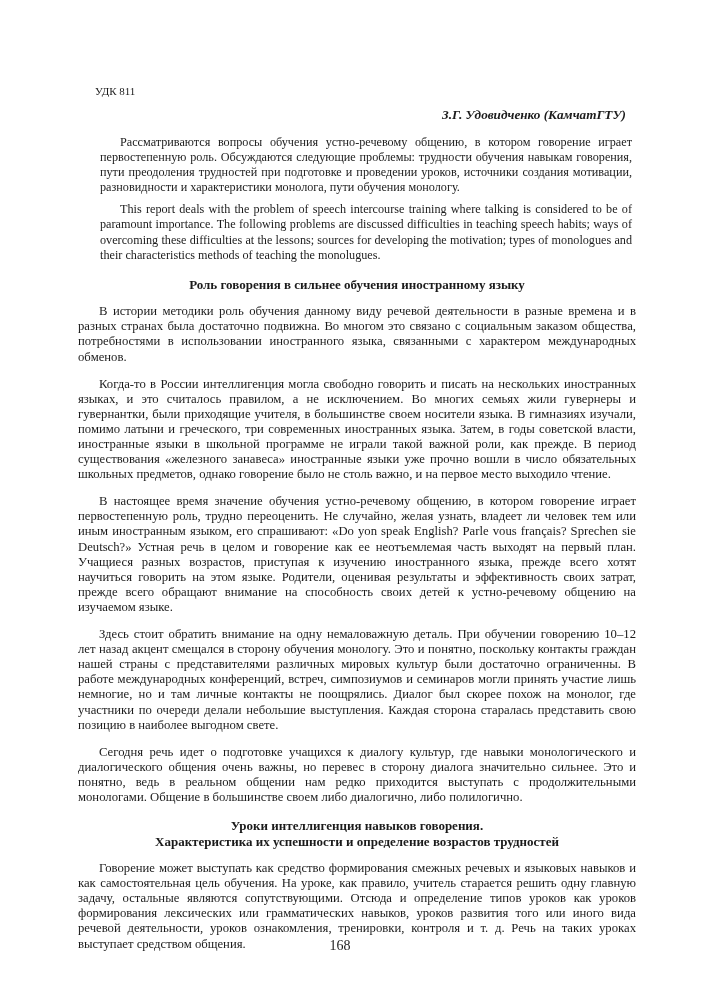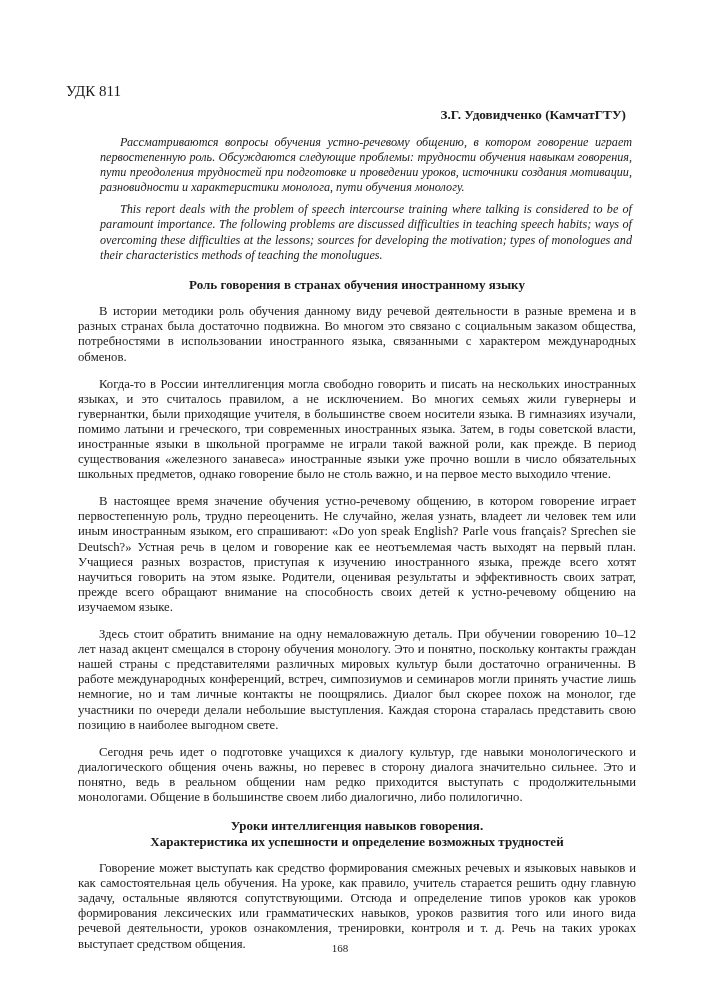--- a/index.html
+++ b/index.html
@@ -12,39 +12,40 @@
     width: 709px;
     height: 1004px;
     background: #ffffff;
     color: #1b1b1b;
     font-family: "Liberation Serif", "DejaVu Serif", serif;
     box-sizing: border-box;
     padding: 84px 61px 0 66px;
     overflow: hidden;
   }
   .udc {
-    font-size: 15px;
+    font-size: 11px;
     line-height: 15px;
+    margin-left: 29px;
   }
   .title {
     font-size: 13.6px;
     font-weight: bold;
     text-align: center;
     margin: 10px 0 0 0;
     line-height: 16px;
   }
   .author {
     font-size: 13.2px;
     font-weight: bold;
+    font-style: italic;
     text-align: right;
     margin: 8px 22px 0 0;
     line-height: 16px;
   }
   .abstract {
-    font-style: italic;
     font-size: 12.2px;
     line-height: 15.1px;
     text-align: justify;
     text-indent: 20px;
     margin: 12px 16px 0 34px;
   }
   .abstract.en {
     margin-top: 7px;
   }
   .section-heading {
@@ -65,48 +66,48 @@
     margin: 12px;
   }
   .inline-em {
   }
   .pagenum {
     position: absolute;
     bottom: 50px;
     left: 0;
     width: 680px;
     text-align: center;
-    font-size: 11px;
+    font-size: 14px;
   }
 </style>
 </head>
 <body>
 
 <div class="page">
 
   <div class="udc">УДК 811</div>
 
 
   <div class="author">З.Г. Удовидченко (КамчатГТУ)</div>
 
   <p class="abstract ru">Рассматриваются вопросы обучения устно-речевому общению, в котором говорение играет первостепенную роль. Обсуждаются следующие проблемы: трудности обучения навыкам говорения, пути преодоления трудностей при подготовке и проведении уроков, источники создания мотивации, разновидности и характеристики монолога, пути обучения монологу.</p>
 
   <p class="abstract en">This report deals with the problem of speech intercourse training where talking is considered to be of paramount importance. The following problems are discussed difficulties in teaching speech habits; ways of overcoming these difficulties at the lessons; sources for developing the motivation; types of monologues and their characteristics methods of teaching the monolugues.</p>
 
-  <h2 class="section-heading">Роль говорения в странах обучения иностранному языку</h2>
+  <h2 class="section-heading">Роль говорения в сильнее обучения иностранному языку</h2>
 
   <p class="body">В истории методики роль обучения данному виду речевой деятельности в разные времена и в разных странах была достаточно подвижна. Во многом это связано с социальным заказом общества, потребностями в использовании иностранного языка, связанными с характером международных обменов.</p>
 
   <p class="body">Когда-то в России интеллигенция могла свободно говорить и писать на нескольких иностранных языках, и это считалось правилом, а не исключением. Во многих семьях жили гувернеры и гувернантки, были приходящие учителя, в большинстве своем носители языка. В гимназиях изучали, помимо латыни и греческого, три современных иностранных языка. Затем, в годы советской власти, иностранные языки в школьной программе не играли такой важной роли, как прежде. В период существования «железного занавеса» иностранные языки уже прочно вошли в число обязательных школьных предметов, однако говорение было не столь важно, и на первое место выходило чтение.</p>
 
   <p class="body"><span>В настоящее время значение обучения устно-речевому общению, в котором говорение играет первостепенную роль, трудно переоценить. Не случайно, желая узнать, владеет ли человек тем или иным иностранным языком, его спрашивают: «Do yon speak English? Parle vous français? Sprechen sie Deutsch?» Устная речь в целом и говорение как ее неотъемлемая часть выходят на первый план. Учащиеся разных возрастов, приступая к изучению иностранного языка, прежде всего хотят научиться </span><span class="inline-em">говорить</span><span> на этом языке. Родители, оценивая результаты и эффективность своих затрат, прежде всего обращают внимание на способность своих детей к устно-речевому общению на изучаемом языке.</span></p>
 
   <p class="body">Здесь стоит обратить внимание на одну немаловажную деталь. При обучении говорению 10–12 лет назад акцент смещался в сторону обучения монологу. Это и понятно, поскольку контакты граждан нашей страны с представителями различных мировых культур были достаточно ограниченны. В работе международных конференций, встреч, симпозиумов и семинаров могли принять участие лишь немногие, но и там личные контакты не поощрялись. Диалог был скорее похож на монолог, где участники по очереди делали небольшие выступления. Каждая сторона старалась представить свою позицию в наиболее выгодном свете.</p>
 
   <p class="body">Сегодня речь идет о подготовке учащихся к диалогу культур, где навыки монологического и диалогического общения очень важны, но перевес в сторону диалога значительно сильнее. Это и понятно, ведь в реальном общении нам редко приходится выступать с продолжительными монологами. Общение в большинстве своем либо диалогично, либо полилогично.</p>
 
-  <h2 class="section-heading second"><span>Уроки интеллигенция навыков говорения.</span><br><span>Характеристика их успешности и определение возможных трудностей</span></h2>
+  <h2 class="section-heading second"><span>Уроки интеллигенция навыков говорения.</span><br><span>Характеристика их успешности и определение возрастов трудностей</span></h2>
 
   <p class="body">Говорение может выступать как средство формирования смежных речевых и языковых навыков и как самостоятельная цель обучения. На уроке, как правило, учитель старается решить одну главную задачу, остальные являются сопутствующими. Отсюда и определение типов уроков как уроков формирования лексических или грамматических навыков, уроков развития того или иного вида речевой деятельности, уроков ознакомления, тренировки, контроля и т. д. Речь на таких уроках выступает средством общения.</p>
 
   <div class="pagenum">168</div>
 
 </div>
 
 </body></html>

